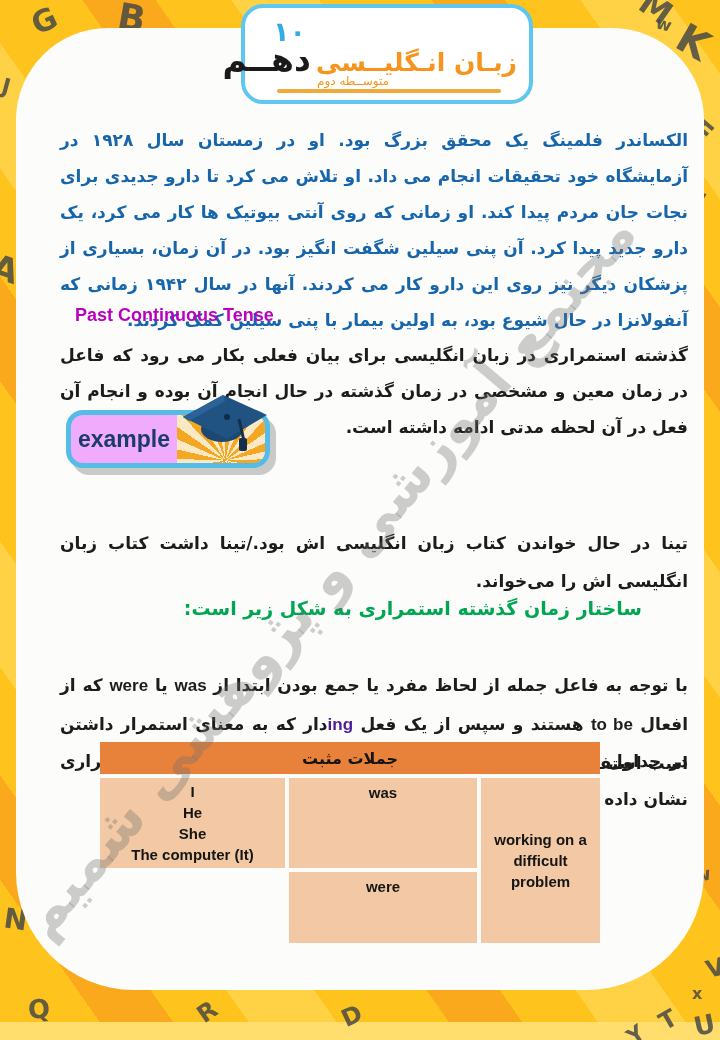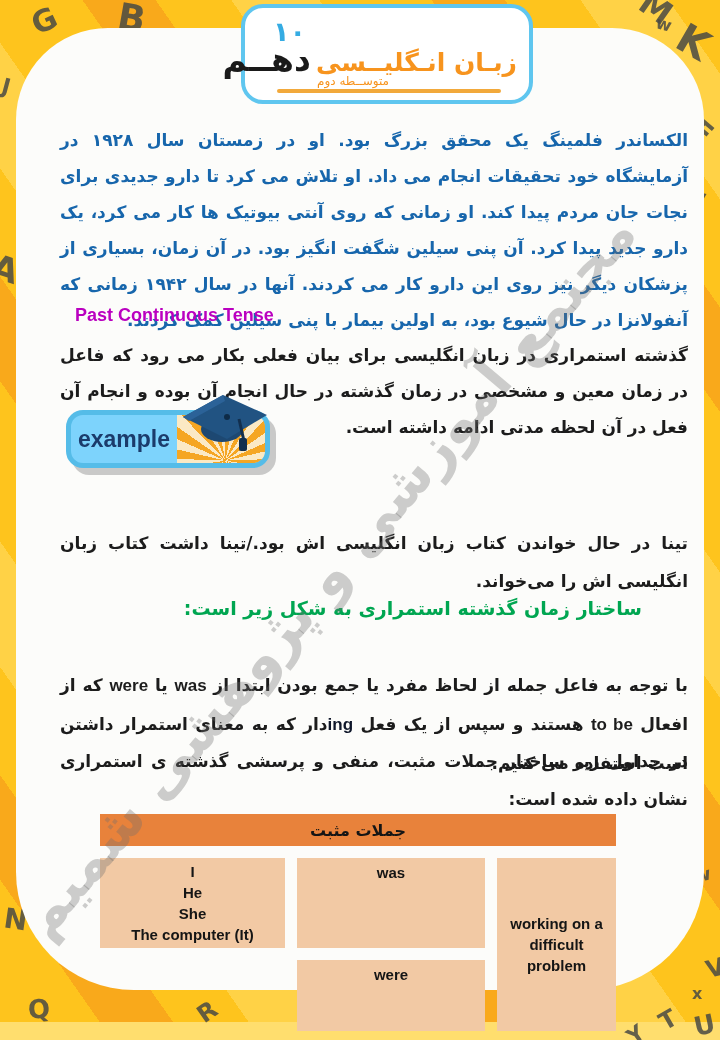--- a/index.html
+++ b/index.html
@@ -35,38 +35,38 @@
   .abs{position:absolute;}
   .fa{direction:rtl;font-family:"DejaVu Sans",sans-serif;}
   .para{left:44px;right:16px;text-align:justify;font-weight:bold;font-size:17px;line-height:36px;}
   .blue-text{color:#1766AC;}
   .black-text{color:#1C1C1C;}
   .h-magenta{left:59px;color:#BA00C0;font-size:18px;font-weight:bold;font-family:"Liberation Sans",sans-serif;}
   .h-green{right:62px;color:#00A651;font-size:19px;font-weight:bold;direction:rtl;}
   .h-formula{left:59px;color:#BF1E2E;font-size:24px;font-weight:bold;font-family:"Liberation Sans",sans-serif;}
   .tina{left:84px;color:#1F6FB2;font-size:19px;font-family:"Liberation Sans",sans-serif;}
   .latin-b{font-family:"Liberation Sans",sans-serif;font-weight:bold;direction:ltr;unicode-bidi:embed;}
-  .red-ing{color:#0f172a;margin-top:44px;}
+  .red-ing{color:#4c1d95;margin-top:44px;}
   
   .badge{
     position:absolute;left:50px;top:382px;width:204px;height:58px;box-sizing:border-box;
-    background:#7dd3fc;border:5px solid #55BCE8;border-radius:17px;
+    background:#f0abfc;border:5px solid #55BCE8;border-radius:17px;
     box-shadow:6px 7px 0 rgba(140,140,140,.45);display:flex;align-items:stretch;overflow:visible;
   }
   .badge-label{flex:1;display:flex;align-items:center;justify-content:center;
     color:#1B3B6B;font-size:23px;font-weight:bold;font-family:"Liberation Sans",sans-serif;}
   .badge-burst{
     width:88px;border-radius:0 12px 12px 0;overflow:hidden;
     background:repeating-conic-gradient(from 250deg at 55% 95%, #F5A623 0 11deg, #FBE9C4 11deg 22deg);
   }
   .badge-cap{position:absolute;right:-14px;top:-32px;width:104px;height:72px;}
   
   .gtable{
-    position:absolute;left:84px;top:786px;width:460px;
-    display:grid;grid-template-columns:185px 188px 119px;grid-template-rows:32px 90px 71px;gap:12px;
+    position:absolute;left:84px;top:714px;width:460px;
+    display:grid;grid-template-columns:185px 188px 119px;grid-template-rows:32px 90px 71px;gap:4px;
   }
   .gt-head{
     grid-column:1/4;background:#E8823B;color:#151515;font-weight:bold;font-size:16px;
     display:flex;align-items:center;justify-content:center;direction:rtl;
   }
   .gt-cell{background:#F2C9A4;color:#151515;font-weight:bold;
     font-family:"Liberation Sans",sans-serif;text-align:center;}
   .gt-sub{font-size:15px;line-height:21px;white-space:pre-line;padding-top:3px;}
   .gt-verb{font-size:15px;padding-top:6px;}
   .gt-comp{grid-column:3;grid-row:2/4;display:flex;align-items:center;justify-content:center;

